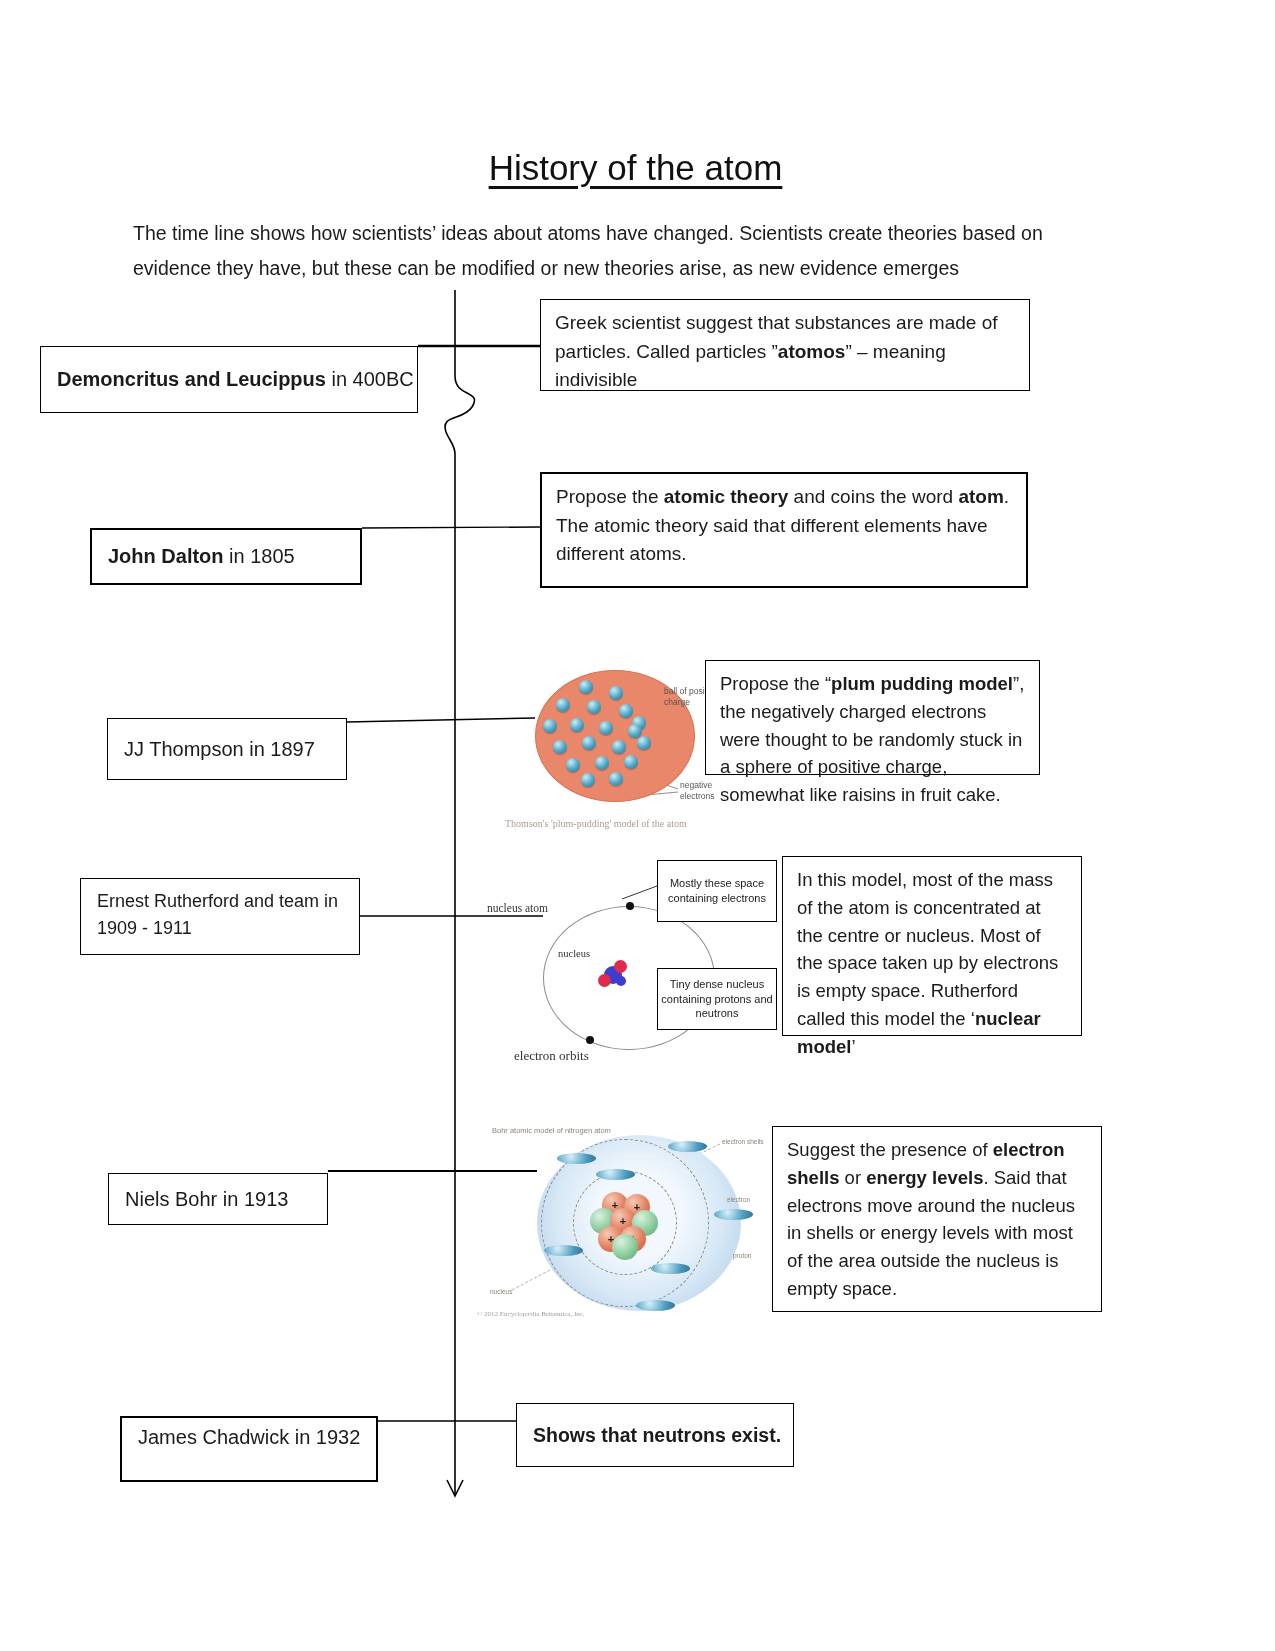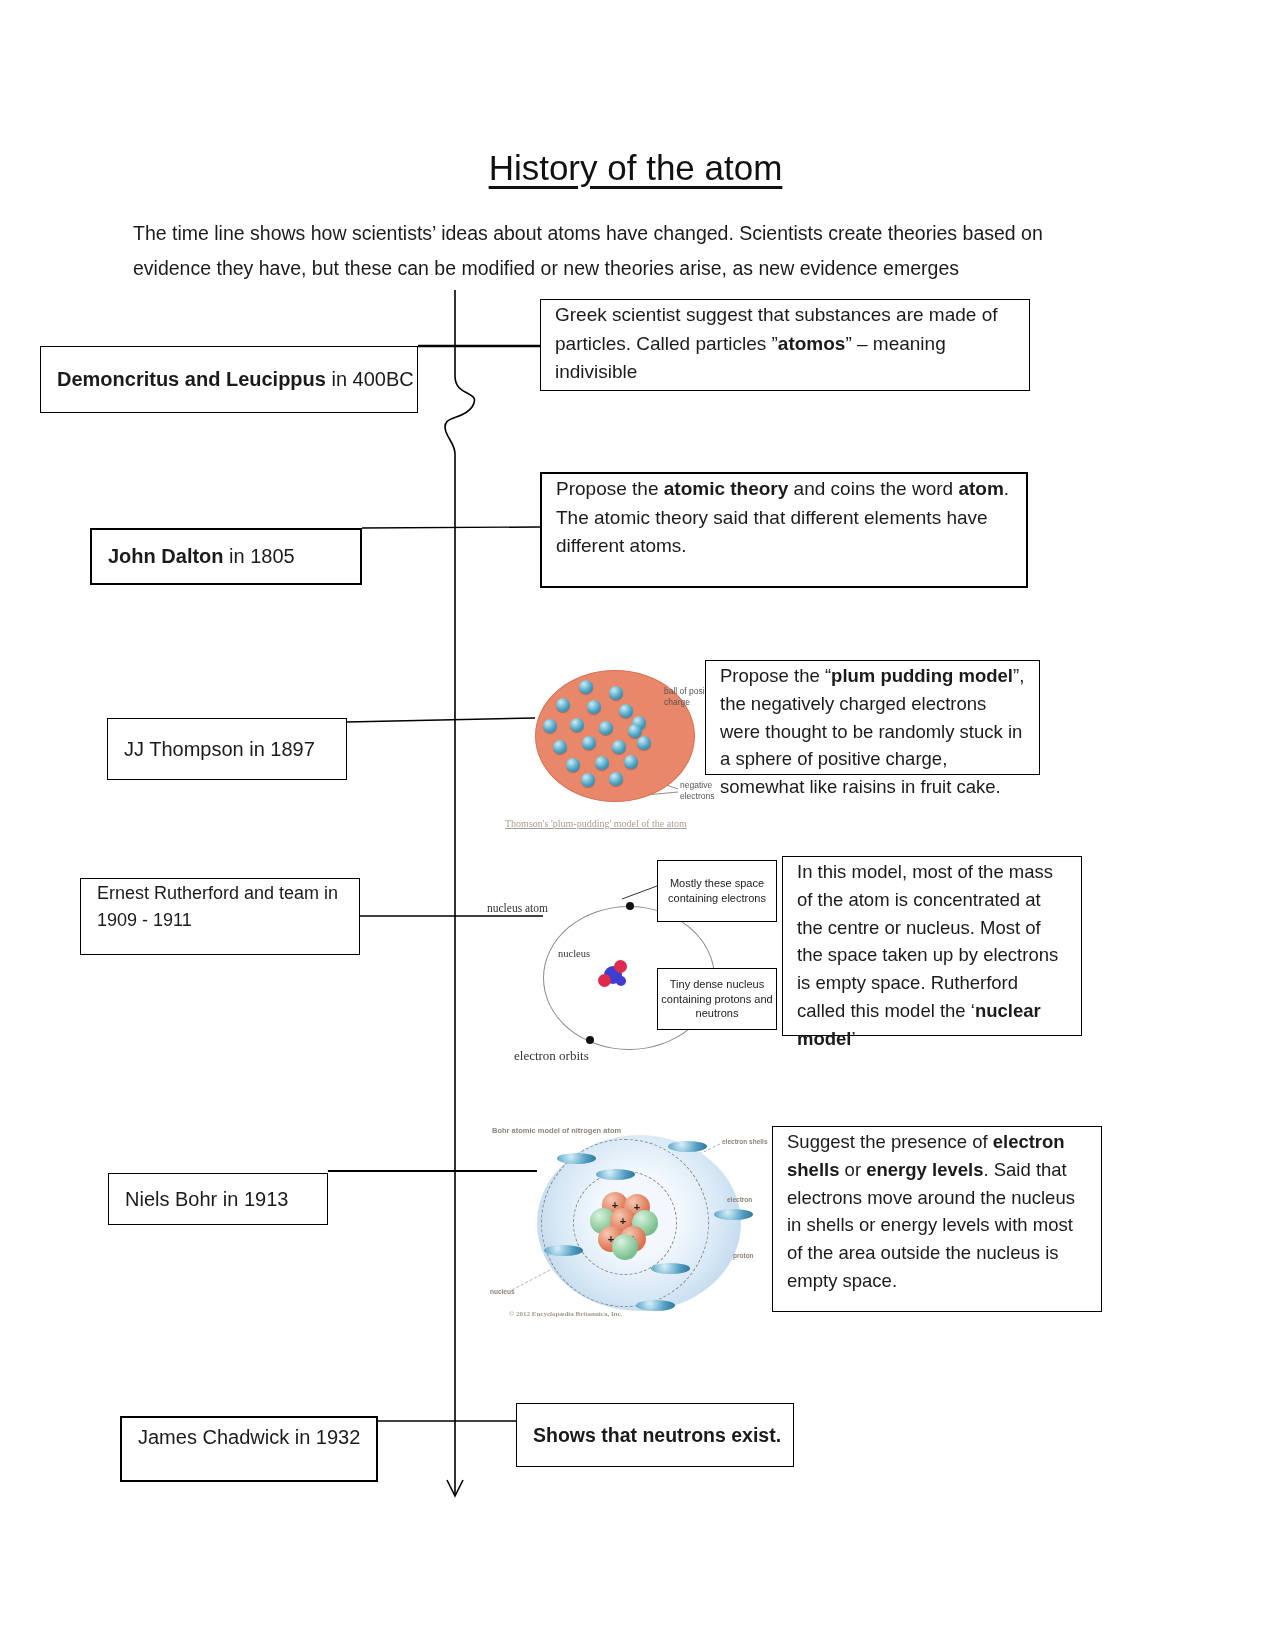--- a/index.html
+++ b/index.html
@@ -4,40 +4,40 @@
 <style>
   html,body{margin:0;padding:0;background:#ffffff;}
   body{width:1275px;height:1651px;position:relative;font-family:"Liberation Sans",sans-serif;color:#1b1b1b;}
   .abs{position:absolute;padding-left:28px;}
   .b{font-weight:700;}
   #page-title{left:0;top:148px;width:1215px;text-align:center;font-size:35px;text-decoration:underline;text-underline-offset:6px;color:#111;}
   #intro{left:105px;top:216px;width:940px;font-size:19.5px;line-height:1.78;color:#1b1b1b;}
   svg.overlay{position:absolute;left:0;top:0;pointer-events:none;}
   .tbox{position:absolute;border:2px solid #000;background:#fff;box-sizing:border-box;}
   .label-box{display:flex;align-items:center;padding-left:16px;font-size:20px;margin-top:28px;}
-  .note-box{padding:1px 14px;font-size:19px;line-height:1.5;}
+  .note-box{padding:9px 14px;font-size:19px;line-height:1.5;}
   .small-callout{display:flex;align-items:center;justify-content:center;text-align:center;font-size:11px;line-height:1.35;padding:3px;border-width:1.5px;}
   
   #plum-circle{left:535px;top:670px;width:130px;height:130px;border-radius:50%;background:#e9876b;border:1px solid #d87153;}
   .p-electron{position:absolute;width:14px;height:14px;border-radius:50%;background:radial-gradient(circle at 35% 30%,#c9ecf5,#4ba3c4 55%,#26708f);box-shadow:0 1px 1px rgba(0,0,0,.25);}
   .tiny-label{position:absolute;font-size:8.5px;line-height:1.25;color:#555;}
   .caption{position:absolute;font-family:"Liberation Serif",serif;color:#a89c92;}
   
   #ruth-orbit{left:543px;top:906px;width:142px;height:142px;border:1px solid #8a8a8a;border-radius:50%;background:#fff;}
   .ruth-lbl{position:absolute;font-family:"Liberation Serif",serif;font-size:11.5px;color:#333;}
   .edot{position:absolute;width:8px;height:8px;background:#111;border-radius:50%;}
   .nuc-sph{position:absolute;border-radius:50%;}
   
   #bohr-glow{left:537px;top:1135px;width:176px;height:176px;border-radius:50%;background:radial-gradient(circle at 50% 45%,#f2f8fd 30%,#d6e7f5 60%,#b3cfe9 88%,#9fc2e2 100%);}
   .orbit-dash{position:absolute;border:1px dashed #8a8a8a;border-radius:50%;background:transparent;}
   .b-nuc{position:absolute;width:26px;height:26px;border-radius:50%;display:flex;align-items:center;justify-content:center;font-size:11px;font-weight:700;color:#222;}
   .b-nuc.r{background:radial-gradient(circle at 35% 30%,#f6c9b4,#e07a58 60%,#c75a3a);}
   .b-nuc.g{background:radial-gradient(circle at 35% 30%,#d9f2de,#84c797 60%,#5ea477);}
   .b-elec{position:absolute;width:11px;height:11px;border-radius:50%;background:radial-gradient(circle at 35% 30%,#d5f0fa,#4e9cc0 60%,#2f7496);}
-  .b-lbl{position:absolute;font-size:6.5px;color:#8d8478;line-height:1.2;font-weight:bold;}
+  .b-lbl{position:absolute;font-size:6.5px;color:#8d8478;line-height:1.2;}
 </style>
 </head>
 <body>
 
 <div class="abs" id="page-title">History of the atom</div>
 <div class="abs" id="intro">The time line shows how scientists’ ideas about atoms have changed. Scientists create theories based on evidence they have, but these can be modified or new theories arise, as new evidence emerges</div>
 
 <svg class="overlay" width="1275" height="1651" viewBox="0 0 1275 1651">
 
   <path d="M455,290 L455,376 C455,398 483,390 472,407 C463,421 440,414 446,432 C450,442 455,445 455,454 L455,1494" fill="none" stroke="#000" stroke-width="1.6"></path>
@@ -96,21 +96,21 @@
     <div class="p-electron" style="left: 101px; top: 65px;"></div>
     <div class="p-electron" style="left: 30px; top: 87px;"></div>
     <div class="p-electron" style="left: 59px; top: 85px;"></div>
     <div class="p-electron" style="left: 88px; top: 84px;"></div>
     <div class="p-electron" style="left: 45px; top: 102px;"></div>
     <div class="p-electron" style="left: 73px; top: 101px;"></div>
     <div class="p-electron" style="left: 92px; top: 53px;"></div>
   </div>
 <div class="tiny-label" style="left:664px;top:686px;width:62px;">ball of positive charge</div>
 <div class="tiny-label" style="left:680px;top:780px;width:56px;">negative electrons</div>
-<div class="caption" style="left:505px;top:816px;width:200px;font-size:10px;line-height:1.5;text-decoration:underline;">Thomson's 'plum-pudding' model of the atom</div>
+<div class="caption" style="left:505px;top:816px;width:200px;font-size:10px;line-height:1.5;">Thomson's 'plum-pudding' model of the atom</div>
 <div class="tbox note-box" style="left:705px;top:660px;width:335px;height:115px;border-width:1.6px;font-size:18.5px;">
   <span><span>Propose the “</span><span class="b">plum pudding model</span><span>”, the negatively charged electrons were thought to be randomly stuck in a sphere of positive charge, somewhat like raisins in fruit cake.</span></span>
 </div>
 
 <div class="tbox note-box" style="left:80px;top:878px;width:280px;height:77px;font-size:18px;border-width:1.6px;padding-left:16px;">
   <span><span>Ernest Rutherford and team in 1909 - 1911</span></span>
 </div>
 <div class="abs" id="ruth-orbit"></div>
 <div class="ruth-lbl" style="left:487px;top:902px;">nucleus atom</div>
 <div class="ruth-lbl" style="left:558px;top:948px;font-size:10.5px;">nucleus</div>
@@ -139,21 +139,21 @@
 </div>
 <div class="abs" id="bohr-glow">
   <div class="orbit-dash" style="left:4px;top:4px;width:166px;height:166px;"></div>
   <div class="orbit-dash" style="left:36px;top:36px;width:102px;height:102px;"></div>
 </div>
 <div class="b-lbl" style="left:492px;top:1126px;width:140px;font-size:7.5px;">Bohr atomic model of nitrogen atom</div>
 <div class="b-lbl" style="left:722px;top:1138px;width:46px;">electron shells</div>
 <div class="b-lbl" style="left:727px;top:1196px;width:40px;">electron</div>
 <div class="b-lbl" style="left:733px;top:1252px;width:40px;">proton</div>
 <div class="b-lbl" style="left:490px;top:1288px;width:40px;">nucleus</div>
-<div class="b-lbl caption" style="left:477px;top:1310px;width:160px;font-size:7px;color:#a29a90;margin-left:32px;">© 2012 Encyclopædia Britannica, Inc.</div>
+<div class="b-lbl caption" style="left:477px;top:1310px;width:160px;font-size:7px;color:#a29a90;">© 2012 Encyclopædia Britannica, Inc.</div>
 <div class="abs" id="bohr-nucleus" style="left:590px;top:1188px;width:70px;height:70px;">
     <div class="b-nuc r" style="left: 12px; top: 4px;">+</div>
     <div class="b-nuc r" style="left: 34px; top: 6px;">+</div>
     <div class="b-nuc g" style="left: 0px; top: 20px;"></div>
     <div class="b-nuc r" style="left: 20px; top: 20px;">+</div>
     <div class="b-nuc g" style="left: 42px; top: 22px;"></div>
     <div class="b-nuc r" style="left: 8px; top: 38px;">+</div>
     <div class="b-nuc r" style="left: 30px; top: 38px;">+</div>
     <div class="b-nuc g" style="left: 22px; top: 46px;"></div>
   </div>

